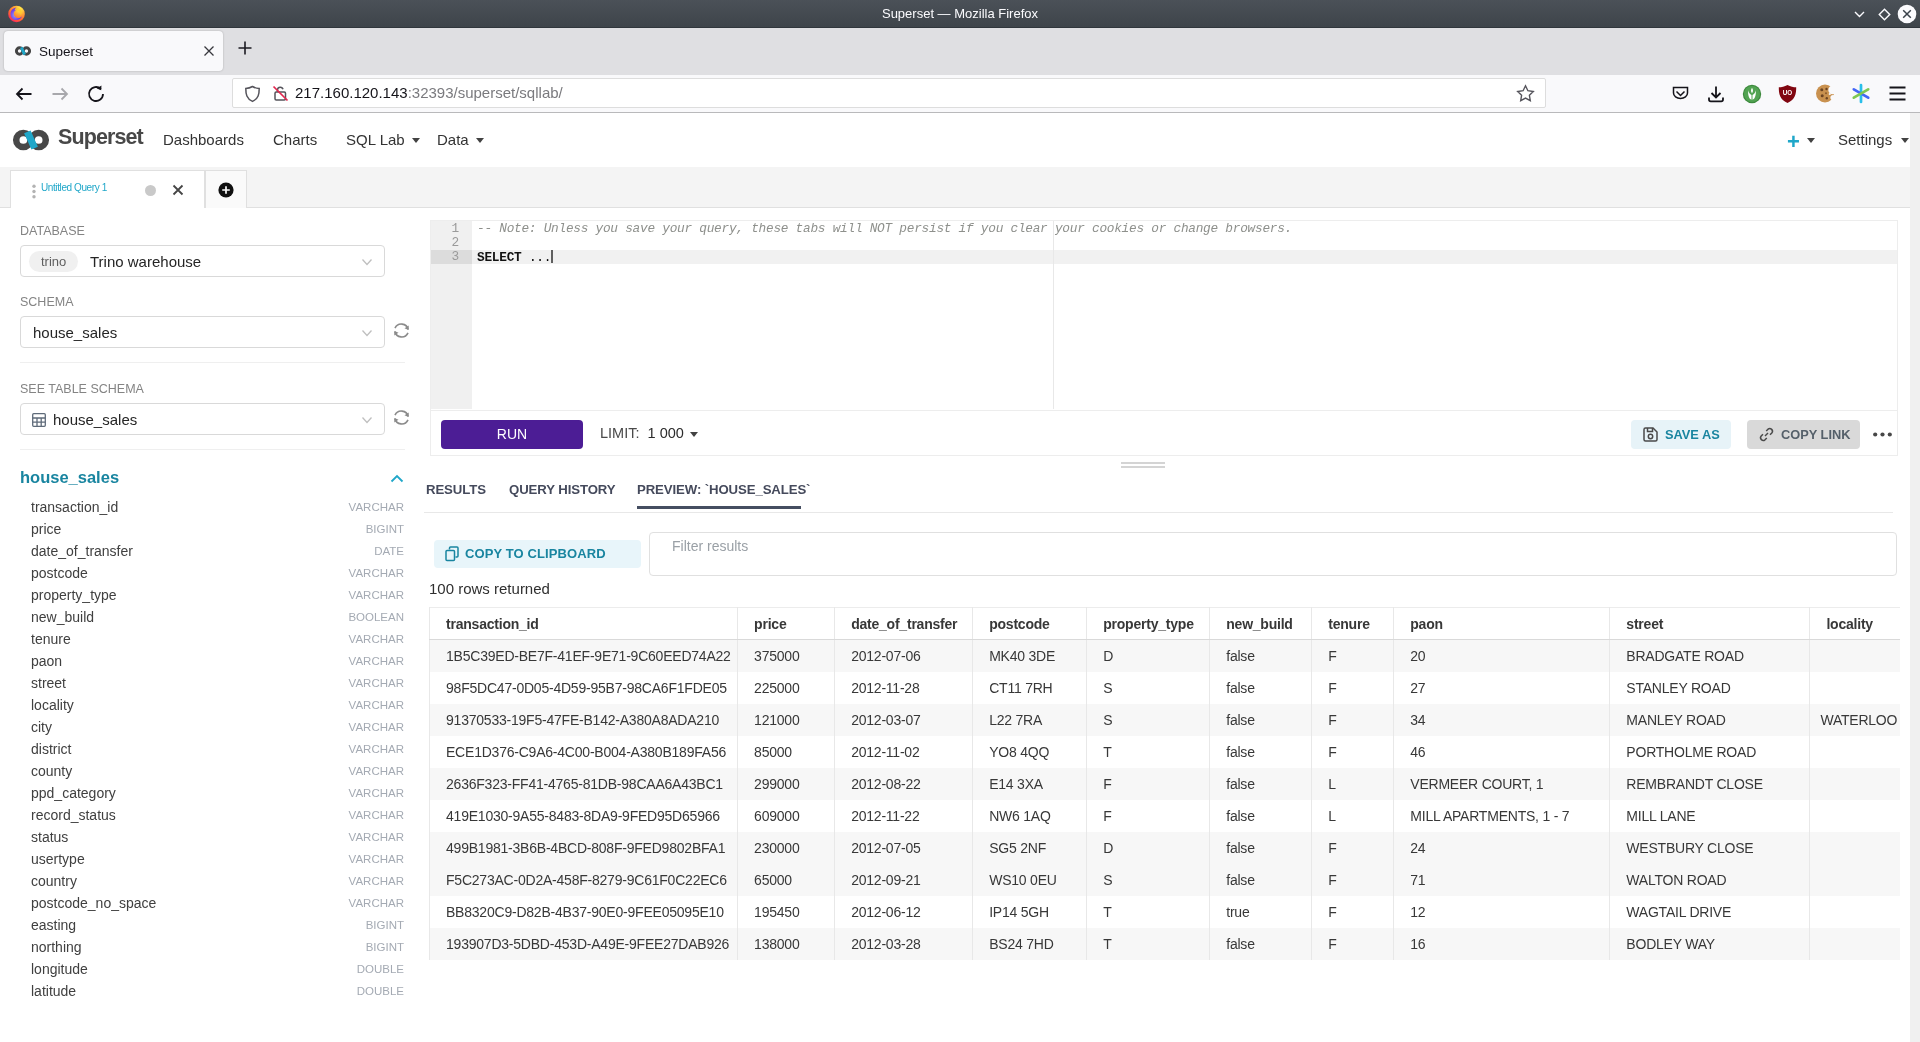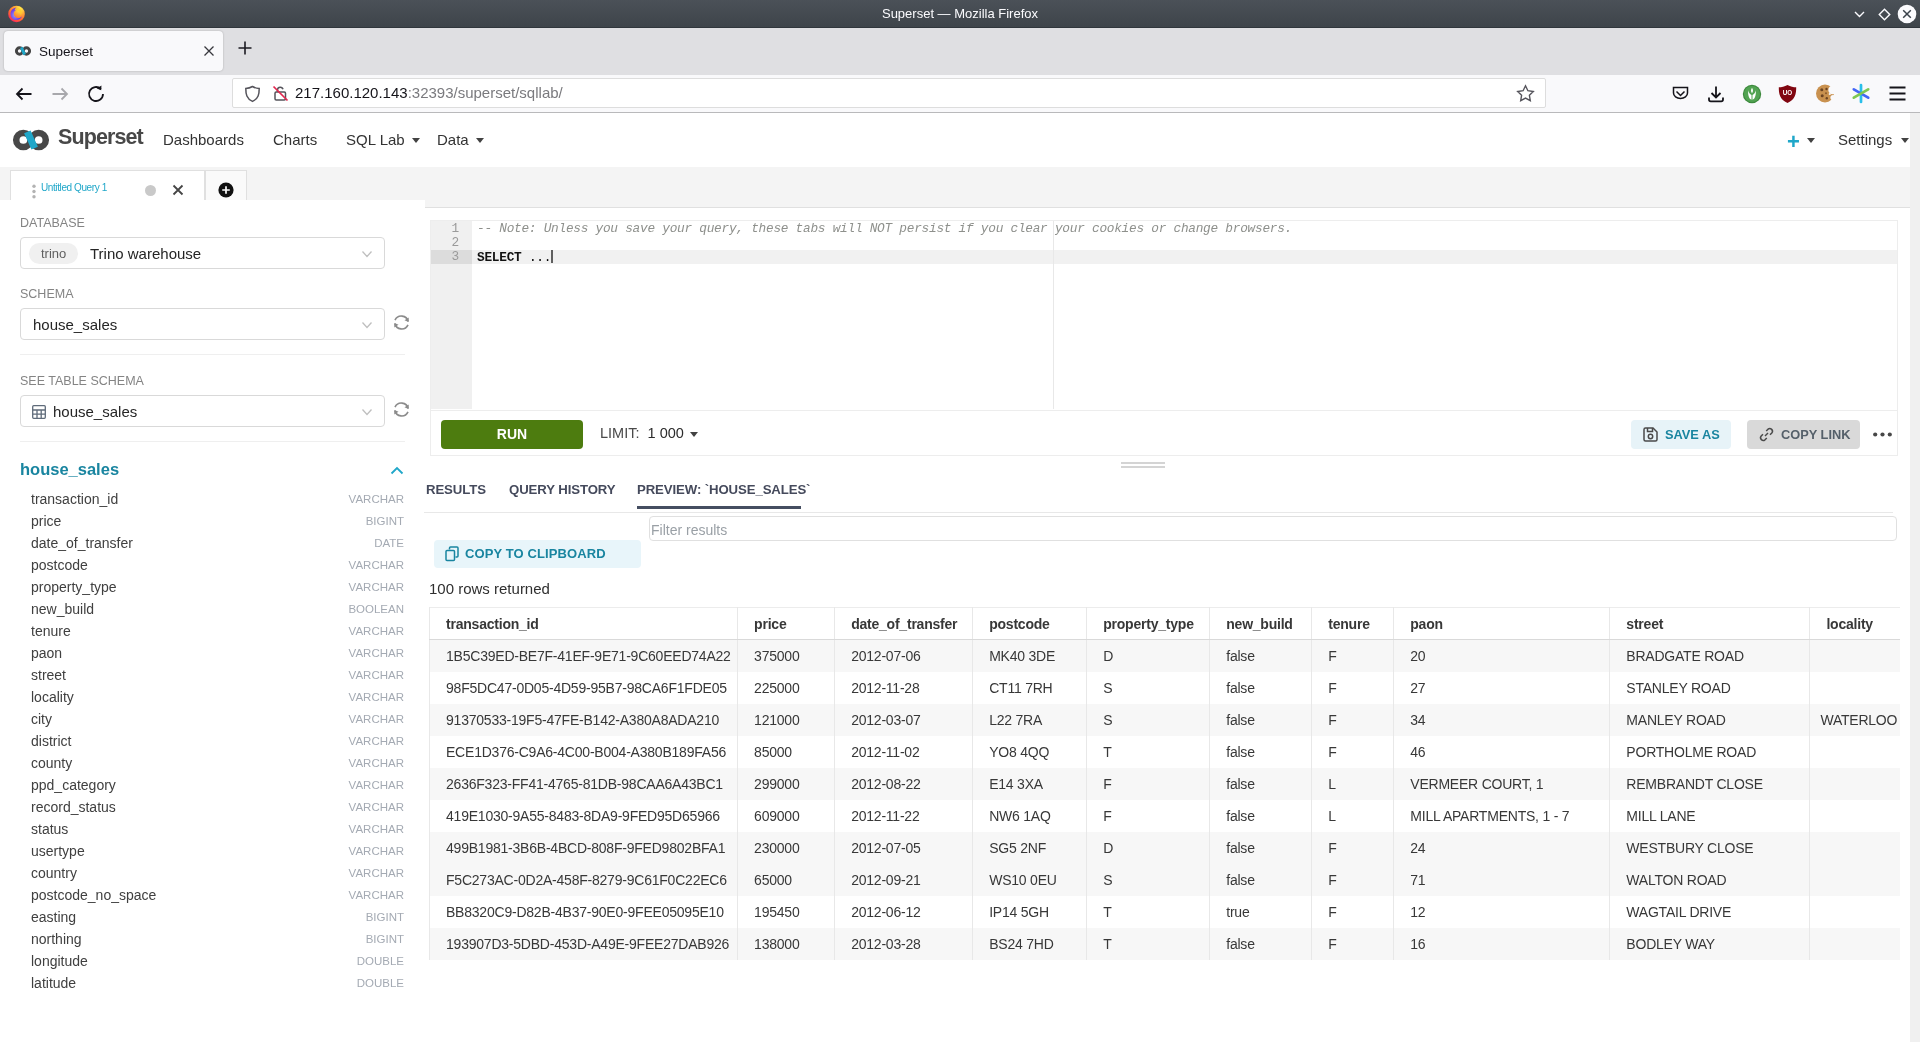--- a/index.html
+++ b/index.html
@@ -24,21 +24,21 @@
 #ss-header .nav { position:absolute; top:0; height:54px; line-height:54px;
   font-size:15px; color:#333; }
 
 #qtabs { position:absolute; left:0; top:167px; width:1920px; height:41px;
   background:#f4f4f4; border-bottom:1px solid #e0e0e0; }
 #qtab-active { position:absolute; left:10px; top:3px; width:195px; height:39px;
   background:#fff; border:1px solid #e0e0e0; border-bottom:none; }
 #qtab-plus { position:absolute; left:205px; top:3px; width:42px; height:39px;
   background:#fafafa; border:1px solid #e0e0e0; border-bottom:none; }
 
-#sidebar { position:absolute; left:0; top:200px; width:425px; height:834px; background:#fff; }
+#sidebar { position:absolute; left:0; top:208px; width:425px; height:834px; background:#fff; }
 .sb-label { position:absolute; left:20px; font-size:12.5px; color:#848484; }
 .sb-select { position:absolute; left:20px; width:365px; height:32px;
   background:#fff; border:1px solid #d9d9d9; border-radius:4px; }
 .sb-divider { position:absolute; left:20px; width:385px; height:1px; background:#efefef; }
 .colrow { position:absolute; left:31px; width:374px; height:22px; font-size:14px; color:#404040; line-height:22px; }
 .colrow .typ { position:absolute; right:1px; top:0; font-size:11.5px; color:#a4aab3; line-height:22px; }
 .caret { position:absolute; width:0; height:0; border-left:4.5px solid transparent;
   border-right:4.5px solid transparent; border-top:5.5px solid #424242; }
 
 #editor { position:absolute; left:430px; top:220px; width:1468px; height:190px;
@@ -48,34 +48,34 @@
 #gutter { position:absolute; left:0; top:0; width:41px; height:188px;
   color:#9a9a9a; text-align:right; line-height:14px; padding:1px 13px 0 0; }
 #edlines { position:absolute; left:46px; top:1px; right:0; line-height:14px; white-space:pre; }
 #printmargin { position:absolute; left:622px; top:0; width:1px; height:188px; background:#e8e8e8; }
 #activeline { position:absolute; left:41px; top:29px; right:0; height:14px; background:#f1f1f1; }
 #activegutter { position:absolute; left:0; top:29px; width:41px; height:14px; background:#dcdcdc; }
 
 #runbar { position:absolute; left:430px; top:410px; width:1468px; height:46px;
   background:#fff; border:1px solid #ededed; border-top:1px solid #ededed; }
 #runbtn { position:absolute; left:10px; top:9px; width:142px; height:29px;
-  background:#4d7c0f; border-radius:4px; color:#fff; font-weight:bold; font-size:14px;
+  background:#4c1d95; border-radius:4px; color:#fff; font-weight:normal; font-size:14px;
   text-align:center; line-height:29px; }
 .graybtn { position:absolute; top:9px; height:29px; border-radius:4px; font-weight:bold;
   font-size:12.8px; line-height:29px; }
 
 #south-tabs { position:absolute; left:424px; top:470px; width:1469px; height:43px;
   border-bottom:1px solid #e8e8e8; background:#fff; }
 .stab { position:absolute; top:0; height:42px; line-height:40px; font-size:13.2px;
   font-weight:bold; color:#454a5c; letter-spacing:-0.1px; }
 #copybtn { position:absolute; left:434px; top:540px; width:207px; height:28px;
   background:#e8f5fa; border-radius:4px; color:#1985a0; font-weight:bold; font-size:13px; letter-spacing:0.1px; }
-#filterbox { position:absolute; left:649px; top:516px; width:1248px; height:25px;
+#filterbox { position:absolute; left:649px; top:532px; width:1248px; height:44px;
   border:1px solid #e0e0e0; border-radius:4px; color:#9aa0a6; font-size:14px;
-  line-height:26px; padding-left:1px; }
+  line-height:26px; padding-left:22px; }
 #rowsret { position:absolute; left:429px; top:580px; font-size:15px; color:#2f2f2f; }
 
 #rtable { position:absolute; left:429px; top:607px; width:1471px; height:418px;
   font-size:14px; letter-spacing:-0.22px; color:#383838; overflow:hidden; }
 table.res { border-collapse:collapse; table-layout:fixed; width:1472px; border-top:1px solid #ececec; }
 table.res th, table.res td { border-left:1px solid #e8e8e8; padding:0 0 0 16px;
   font-weight:normal; text-align:left; white-space:nowrap; overflow:hidden; }
 table.res th { height:32px; font-weight:bold; border-bottom:1px solid #d9d9d9; }
 table.res td { height:32px; }
 table.res tr.odd td { background:#f7f7f7; }

